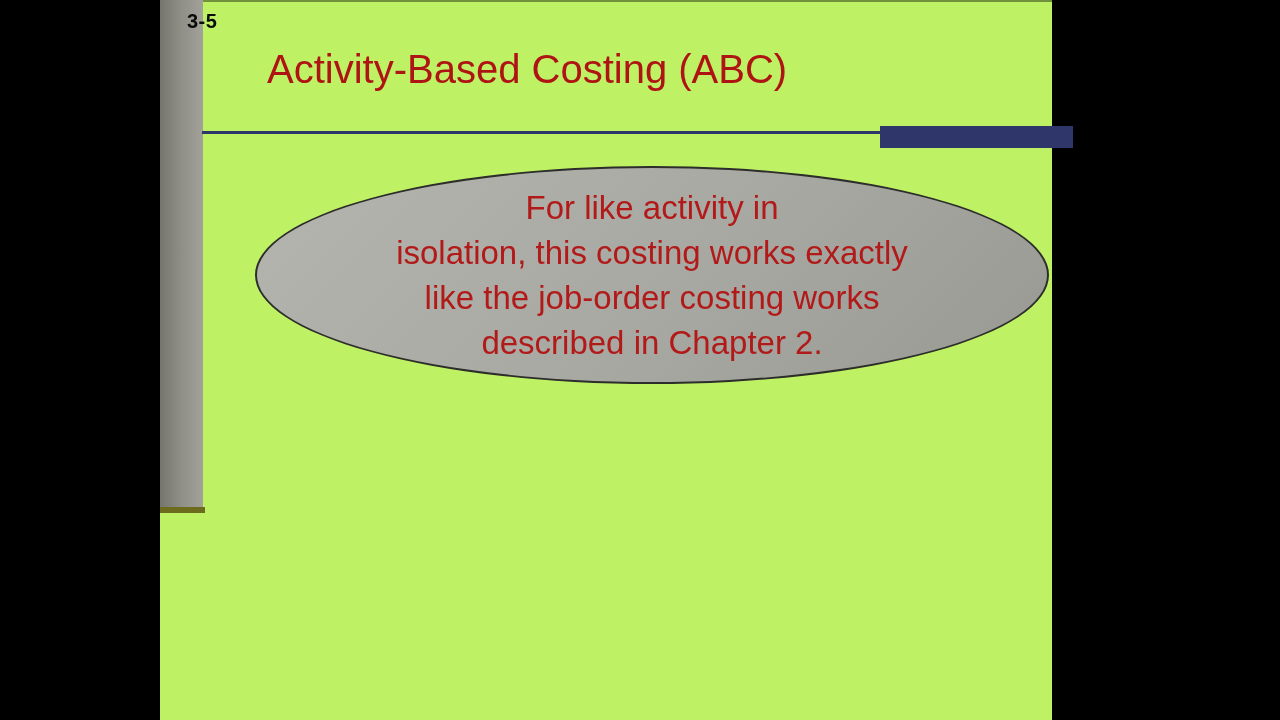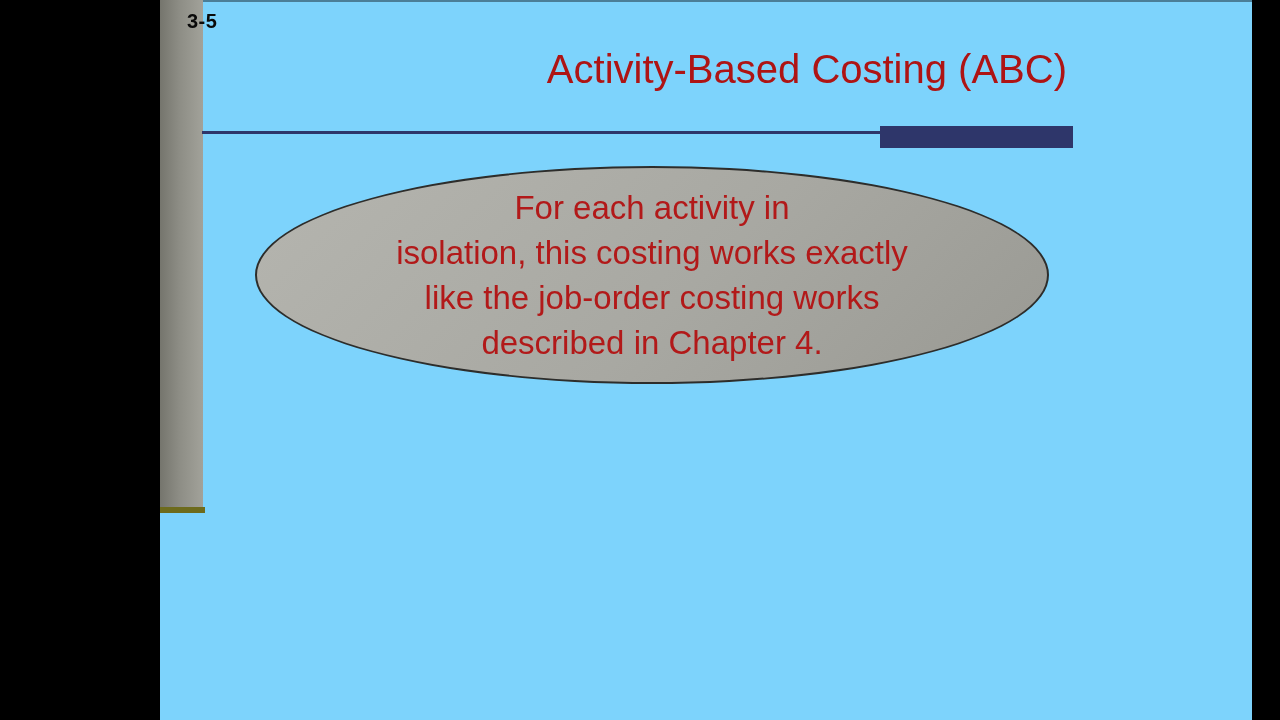--- a/index.html
+++ b/index.html
@@ -14,23 +14,23 @@
   .stage {
     position: relative;
     width: 1280px;
     height: 720px;
     background: #000000;
   }
   .slide {
     position: absolute;
     left: 160px;
     top: 0;
-    width: 1092px;
+    width: 892px;
     height: 720px;
-    background: #7dd3fc;
+    background: #bef264;
     text-decoration: underline;
   }
   .top-edge {
     position: absolute;
     left: 0;
     top: 0;
     width: 100%;
     height: 2px;
     background: rgba(0,0,0,0.4);
   }
@@ -60,21 +60,20 @@
     letter-spacing: 0.5px;
   }
   .slide-title {
     position: absolute;
     left: 107px;
     top: 47px;
     width: 800px;
     font-size: 40px;
     color: #ae1414;
     white-space: nowrap;
-    text-align: right;
   }
   .rule-line {
     position: absolute;
     left: 42px;
     top: 131px;
     width: 680px;
     height: 3px;
     background: #2e366a;
   }
   .rule-block {
@@ -114,19 +113,19 @@
 <div class="stage">
   <div class="slide">
     <div class="top-edge"></div>
     <div class="left-strip"></div>
     <div class="olive-tick"></div>
     <div class="page-number">3-5</div>
     <div class="slide-title">Activity-Based Costing (ABC)</div>
     <div class="rule-line"></div>
     <div class="rule-block"></div>
     <div class="callout-ellipse">
-      <div class="callout-line">For each activity in</div>
+      <div class="callout-line">For like activity in</div>
       <div class="callout-line">isolation, this costing works exactly</div>
       <div class="callout-line">like the job-order costing works</div>
-      <div class="callout-line">described in Chapter 4.</div>
+      <div class="callout-line">described in Chapter 2.</div>
     </div>
   </div>
 </div>
 
 </body></html>

